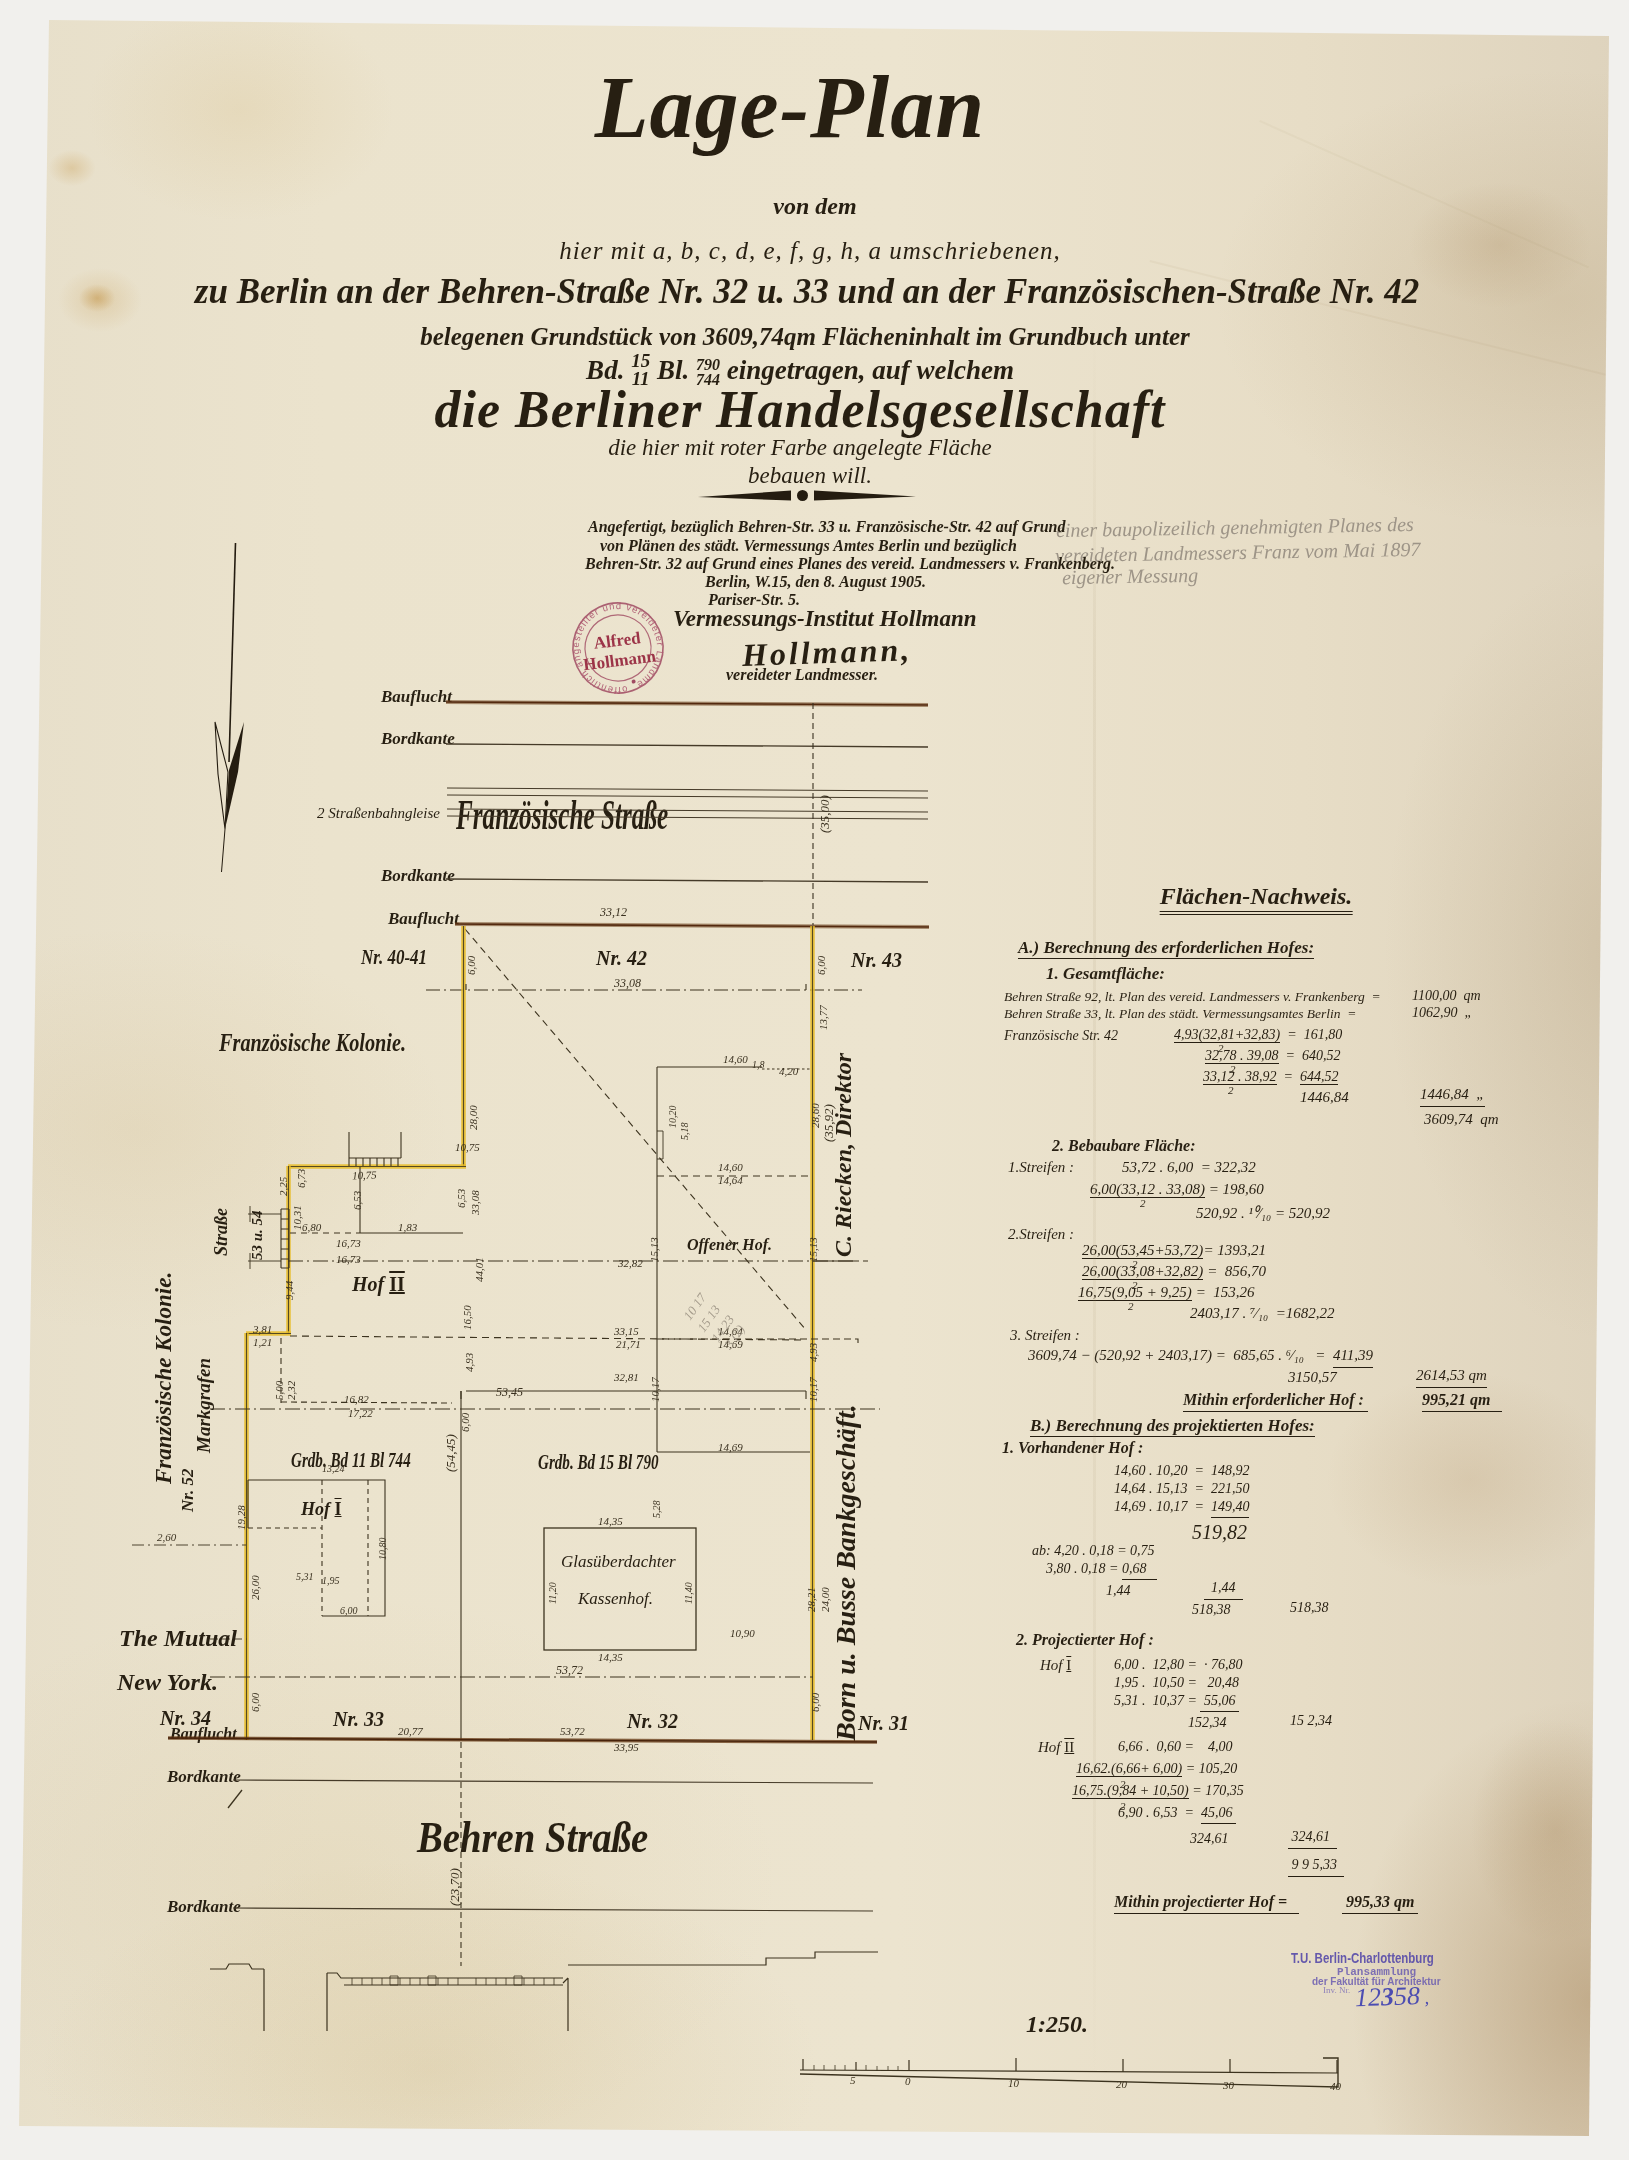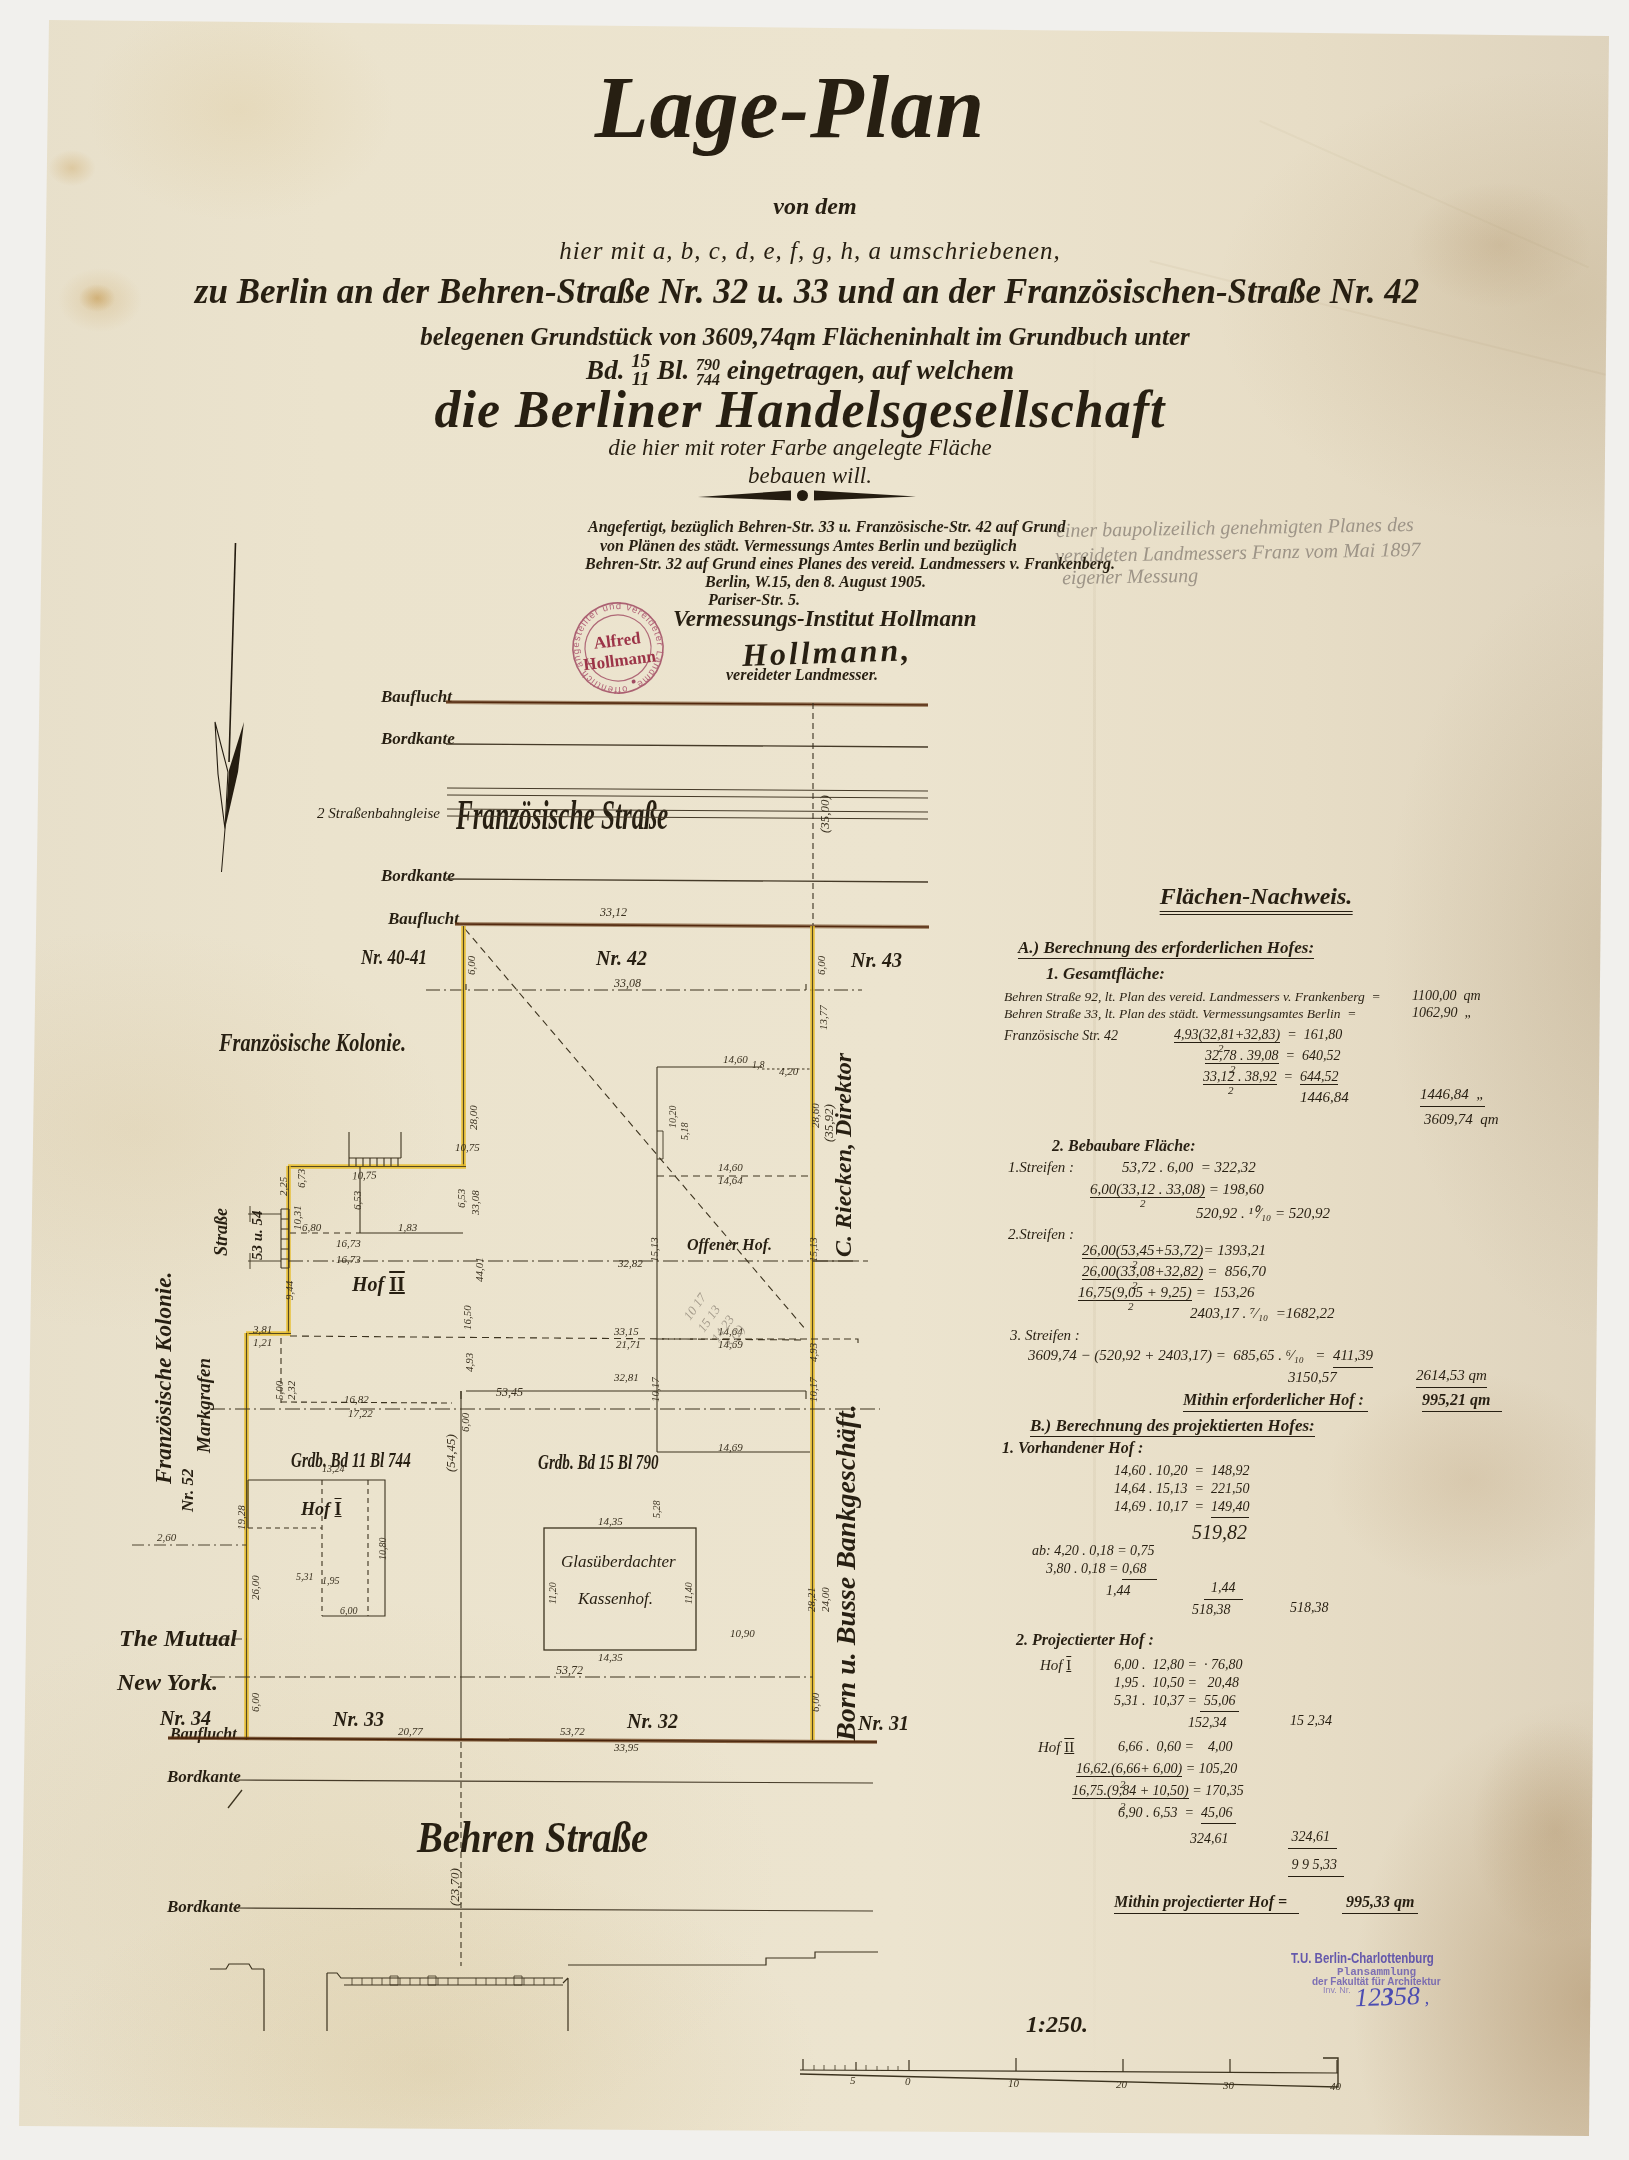--- a/index.html
+++ b/index.html
@@ -507,21 +507,21 @@
 <div class="t" style="left:1190px;top:1832px;font-size:14px">324,61</div>
 <div class="t" style="left:1288px;top:1830px;font-size:14px;border-bottom:1.2px solid #271f12;padding-bottom:4px">&nbsp;324,61&nbsp;&nbsp;</div>
 <div class="t" style="left:1288px;top:1858px;font-size:14px;border-bottom:1.2px solid #271f12;padding-bottom:4px">&nbsp;9 9 5,33&nbsp;&nbsp;</div>
 
 <div class="t b" style="left:1114px;top:1894px;font-size:16px;border-bottom:1.4px solid #271f12;padding-bottom:3px">Mithin projectierter Hof =&nbsp;&nbsp;&nbsp;</div>
 <div class="t b" style="left:1342px;top:1894px;font-size:16px;border-bottom:1.4px solid #271f12;padding-bottom:3px">&nbsp;995,33 qm&nbsp;</div>
 
 <div class="t b" style="left:1291px;top:1951px;font-size:14px;font-style:normal;font-family:Liberation Sans,sans-serif;color:rgba(82,70,168,.88);transform:scaleX(.82);transform-origin:0 0">T.U. Berlin-Charlottenburg</div>
 <div class="t b" style="left:1337px;top:1967px;font-size:11px;font-style:normal;font-family:Liberation Mono, monospace;color:rgba(106,92,176,.85)">Plansammlung</div>
 <div class="t b" style="left:1312px;top:1977px;font-size:10px;font-style:normal;font-family:Liberation Sans,sans-serif;color:rgba(106,92,176,.85)">der Fakultät für Architektur</div>
-<div class="t" style="left:1323px;top:1986px;font-size:9px;font-style:normal;font-family:Liberation Sans, sans-serif;color:rgba(122,108,184,.8)">Inv. Nr.</div>
+<div class="t" style="left:1323px;top:1986px;font-size:9px;font-style:normal;font-family:Liberation Serif, serif;color:rgba(122,108,184,.8)">Inv. Nr.</div>
 
 <div class="t" style="left:1355px;top:1984px;font-size:26px;color:rgba(60,62,176,.9);transform:rotate(-2deg)">12<b>3</b>58<span style="font-size:18px"> ,</span></div>
 
 <div style="position:absolute;left:1093px;top:320px;width:3px;height:1760px;background:linear-gradient(180deg,rgba(150,130,90,0),rgba(150,130,90,.10) 20%,rgba(150,130,90,.08) 80%,rgba(150,130,90,0))"></div>
 
 <div style="position:absolute;left:1150px;top:260px;width:470px;height:2px;background:rgba(150,130,90,.07);transform:rotate(14deg);transform-origin:0 0"></div>
 
 <div style="position:absolute;left:1260px;top:120px;width:360px;height:2px;background:rgba(150,130,90,.06);transform:rotate(24deg);transform-origin:0 0"></div>
 
 </body></html>

